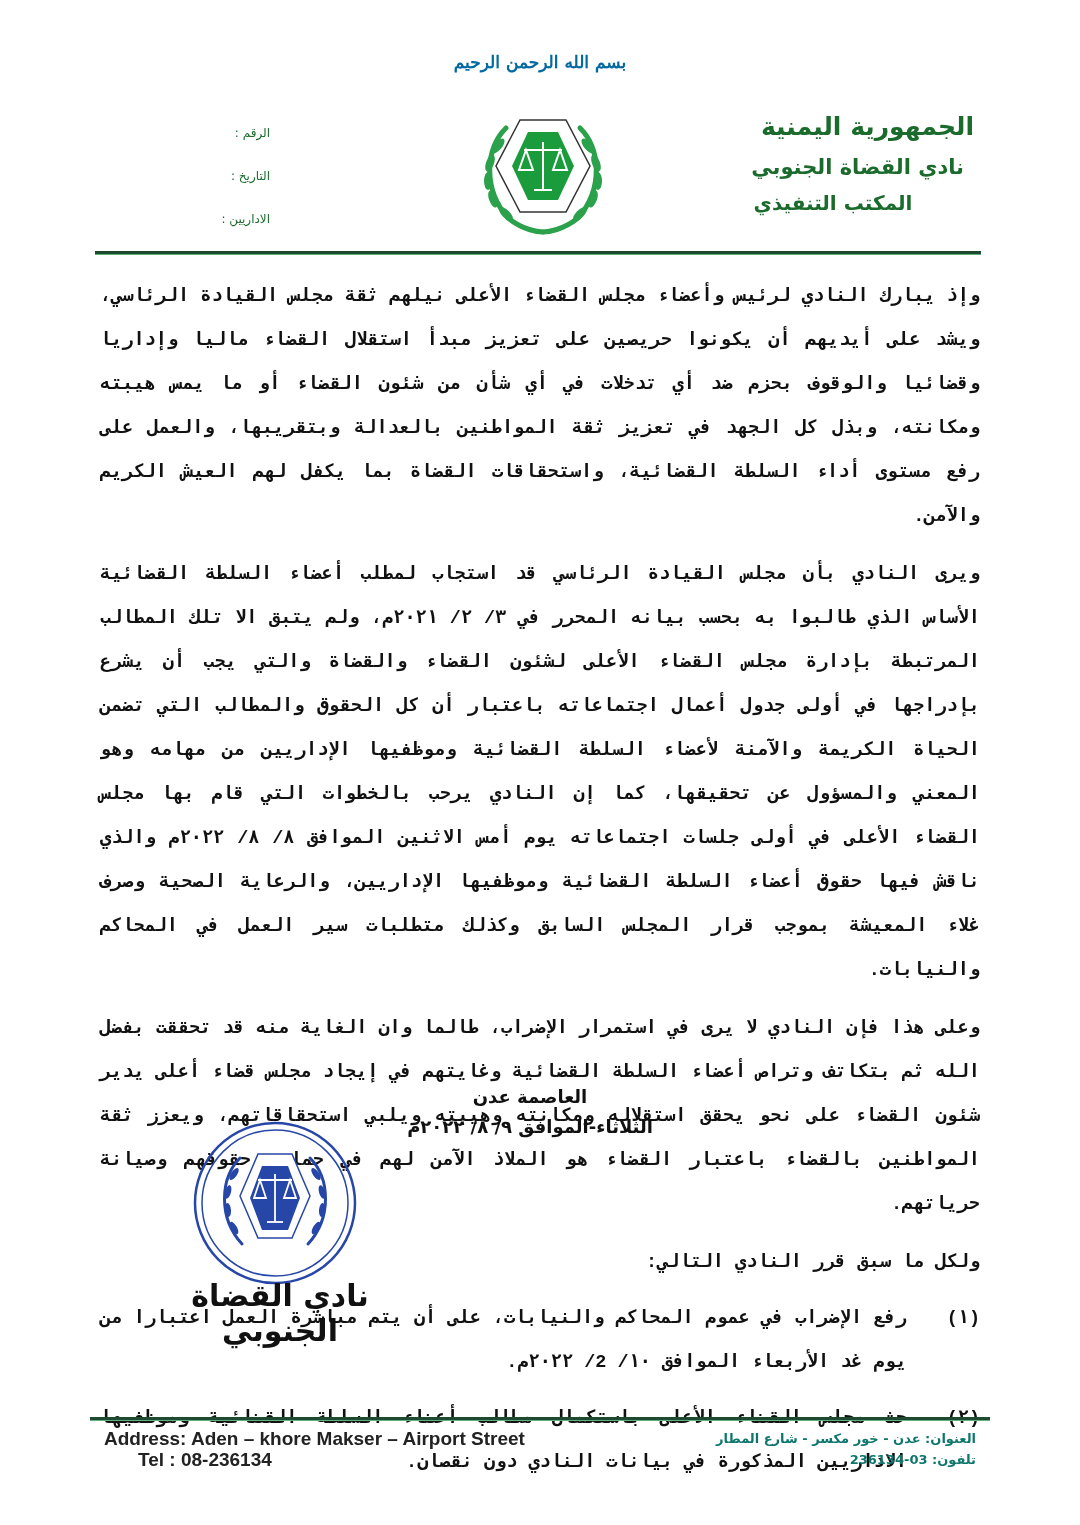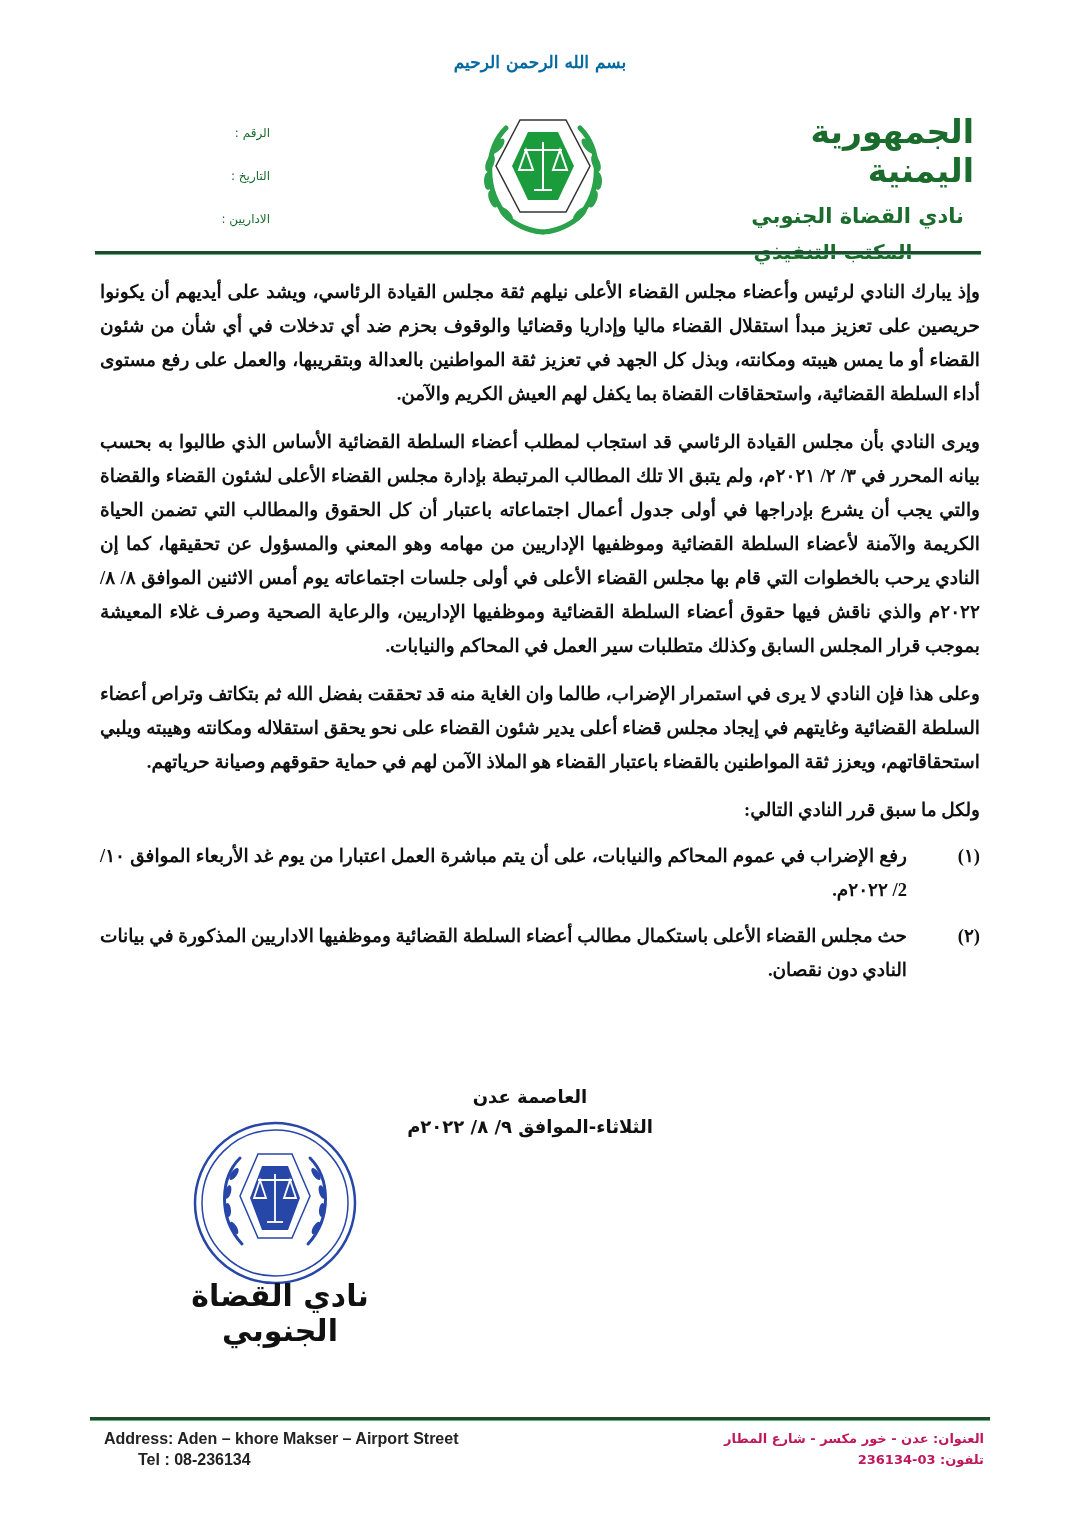--- a/index.html
+++ b/index.html
@@ -9,41 +9,41 @@
   .basmala {
     position: absolute; top: 52px; left: 0; width: 1080px; text-align: center;
     color: #0369a1; font-size: 17px; font-weight: bold; direction: rtl;
     font-family: "DejaVu Serif", serif;
   }
 
   .header-right {
     position: absolute; top: 112px; right: 106px; width: 260px; direction: rtl; text-align: center;
     color: #1a6b2c; font-weight: bold;
   }
-  .header-right .l1 { font-size: 33px; margin-bottom: 14px; text-align: right; padding-right: 0; }
+  .header-right .l1 { font-size: 25px; margin-bottom: 14px; text-align: right; padding-right: 0; }
   .header-right .l2 { font-size: 21px; margin-bottom: 12px; text-align: right; padding-right: 10px; }
   .header-right .l3 { font-size: 20px; text-align: center; padding-right: 22px; }
 
   .header-left {
     position: absolute; top: 126px; left: 200px; width: 70px; direction: rtl; text-align: right;
     color: #1a6b2c; font-weight: normal; font-size: 12px;
   }
   .header-left div { height: 43px; }
 
   .emblem { position: absolute; top: 108px; left: 468px; width: 150px; height: 130px; }
 
   .rule-top {
     position: absolute; top: 251px; left: 95px; width: 886px; height: 4px; background: #1d4a30;
     border-bottom: 1px solid #5fb07a;
   }
 
   .body-text {
     position: absolute; top: 275px; left: 100px; width: 880px; direction: rtl; text-align: justify;
-    text-align-last: right; font-size: 18.5px; font-weight: bold; line-height: 34px; color: #111;
-    font-family: Liberation Serif, serif;
+    text-align-last: right; font-size: 18.5px; font-weight: bold; line-height: 44px; color: #111;
+    font-family: Liberation Mono, monospace;
   }
   .para { margin-bottom: 14px; }
   .decision-intro { margin-bottom: 12px; }
   .item { display: flex; direction: rtl; margin-bottom: 12px; }
   .item-num { width: 55px; flex: none; padding-right: 0; text-align: right; }
   .item-text { flex: 1; padding-right: 18px; }
 
   .place-date {
     position: absolute; top: 1082px; left: 400px; width: 260px; direction: rtl; text-align: center;
     font-size: 18px; font-weight: bold; line-height: 30px;
@@ -55,26 +55,26 @@
     font-size: 30px; font-weight: bold; color: #111;
   }
 
   .rule-bottom {
     position: absolute; top: 1417px; left: 90px; width: 900px; height: 4px; background: #1d4a30;
     border-bottom: 1px solid #5fb07a;
   }
 
   .footer-en {
     position: absolute; top: 1428px; left: 104px; font-family: "Liberation Sans", sans-serif;
-    font-size: 16px; font-weight: bold; color: #222; line-height: 21px;
+    font-size: 19px; font-weight: bold; color: #222; line-height: 21px;
   }
   .footer-en .tel { padding-left: 34px; }
   .footer-ar {
-    position: absolute; top: 1428px; right: 96px; width: 260px; direction: rtl; text-align: right;
-    font-size: 13px; font-weight: bold; color: #be185d; line-height: 21px;
+    position: absolute; top: 1428px; right: 104px; width: 260px; direction: rtl; text-align: right;
+    font-size: 13px; font-weight: bold; color: #0f766e; line-height: 21px;
   }
 </style>
 </head>
 <body>
 
 <div class="basmala">بسم الله الرحمن الرحيم</div>
 
 <div class="header-right">
   <div class="l1">الجمهورية اليمنية</div>
   <div class="l2">نادي القضاة الجنوبي</div>

